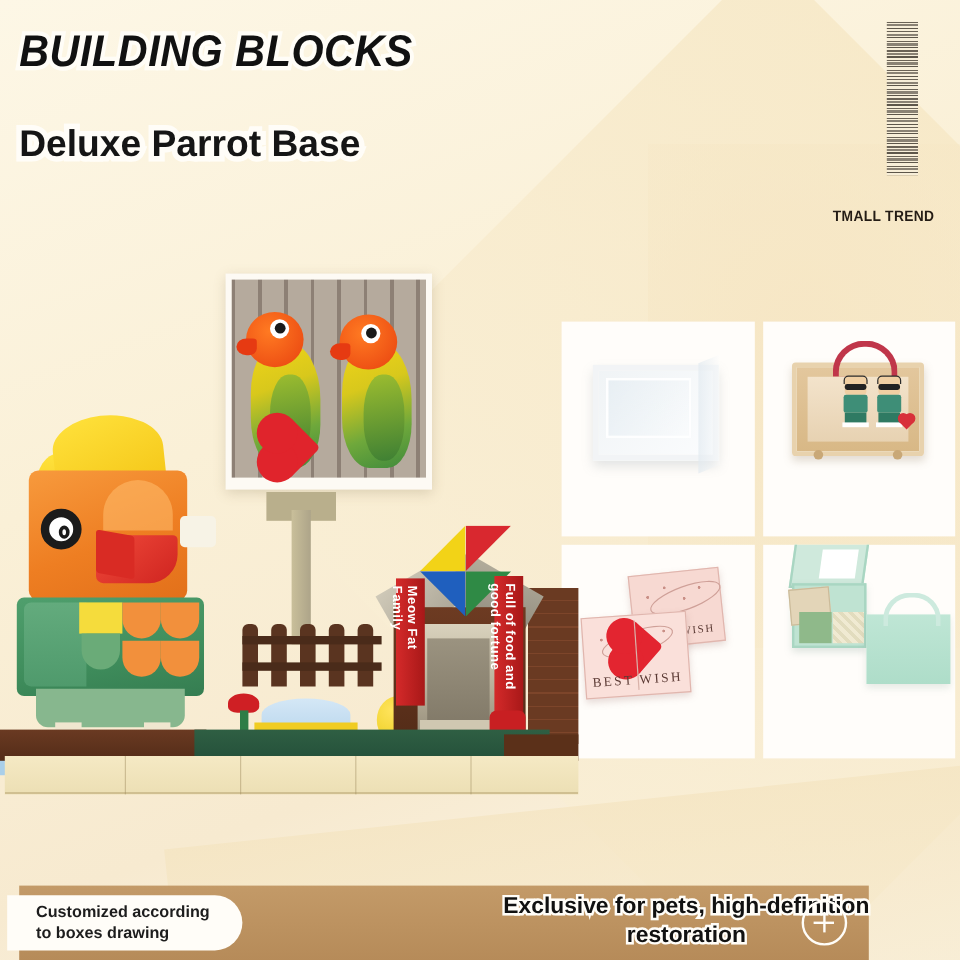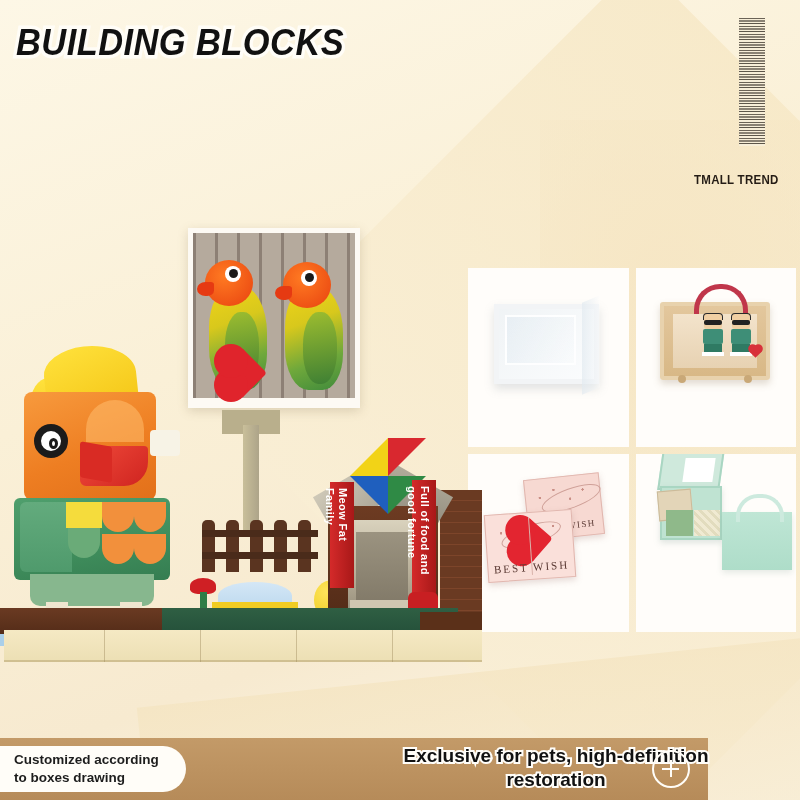--- a/index.html
+++ b/index.html
@@ -307,21 +307,21 @@
   .plat-brown { position:absolute; left:0px; top:278px; width:172px; height:26px;
     background: linear-gradient(180deg,#6a3a22,#542c18); }
   .plat-brown2 { position:absolute; left:420px; top:282px; width:62px; height:22px;
     background:#5b3019; }
   .plat-cream { position:absolute; left:4px; top:300px; width:478px; height:32px;
     background: linear-gradient(180deg,#f5e9c4,#ecdfb4);
     box-shadow: inset 0 -2px 0 rgba(180,160,110,.5); }
   .plat-seam { position:absolute; top:300px; width:1px; height:32px; background:rgba(160,140,95,.45); }
   
   .bottom-bar {
-    position:absolute; left:0; bottom:0; width:708px; height:62px;
+    position:absolute; left:16px; bottom:0; width:708px; height:62px;
     background: linear-gradient(180deg,#c39a68,#b68b59);
   }
   .pill {
     position:absolute; left:-10px; top:8px; width:196px; height:46px;
     background:#fffdf8; border-radius:0 24px 24px 0;
     display:flex; align-items:center; padding-left:24px;
   }
   .pill span { font-size:13.5px; font-weight:700; color:#1d1d1d; line-height:1.3; }
   .bar-center {
     position:absolute; left:396px; top:6px; width:320px; text-align:center;
@@ -339,20 +339,21 @@
 </head>
 <body>
 
 <div id="page">
 
   <div class="bg-chevron"></div>
   <div class="bg-diagonal"></div>
   <div class="bg-soft-right"></div>
 
   <div class="title-main">BUILDING BLOCKS</div>
+  <div class="title-sub">Deluxe Parrot Base</div>
   <div class="barcode"></div>
   <div class="brand-tag">TMALL TREND</div>
 
 
   <div class="gift-grid">
 
     <div class="gift-cell">
       <div class="acrylic"></div>
     </div>
 

